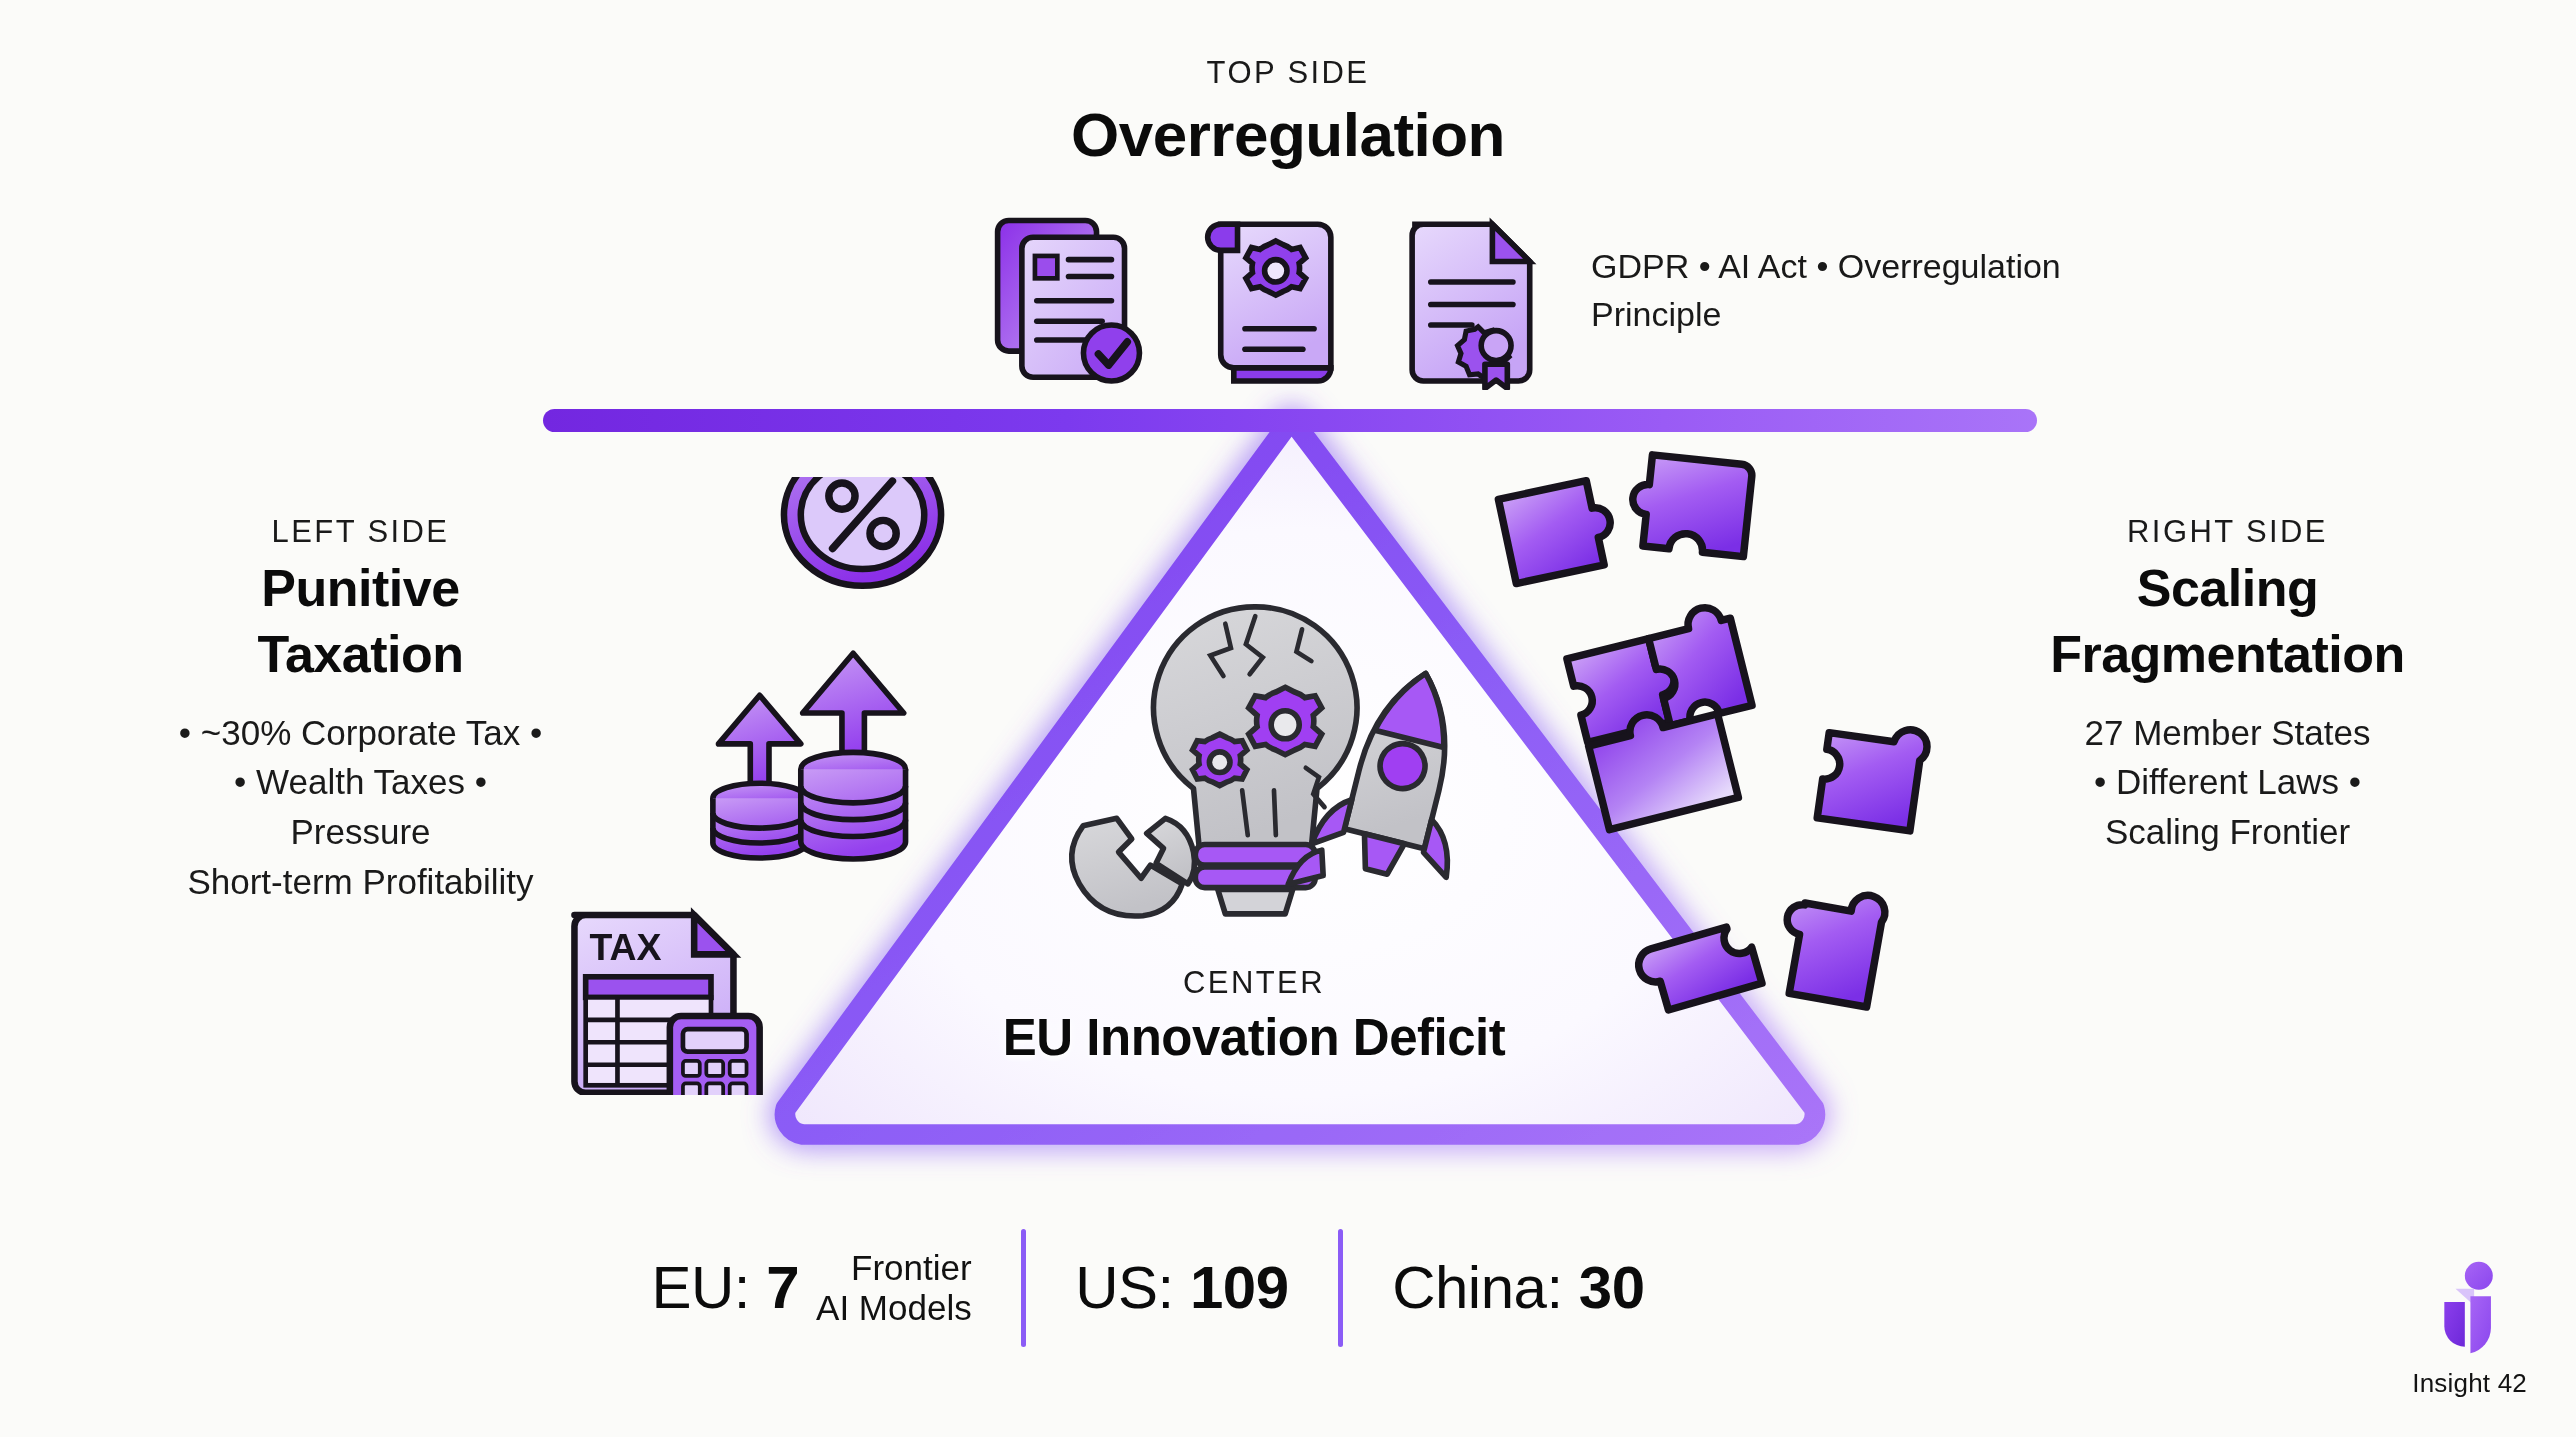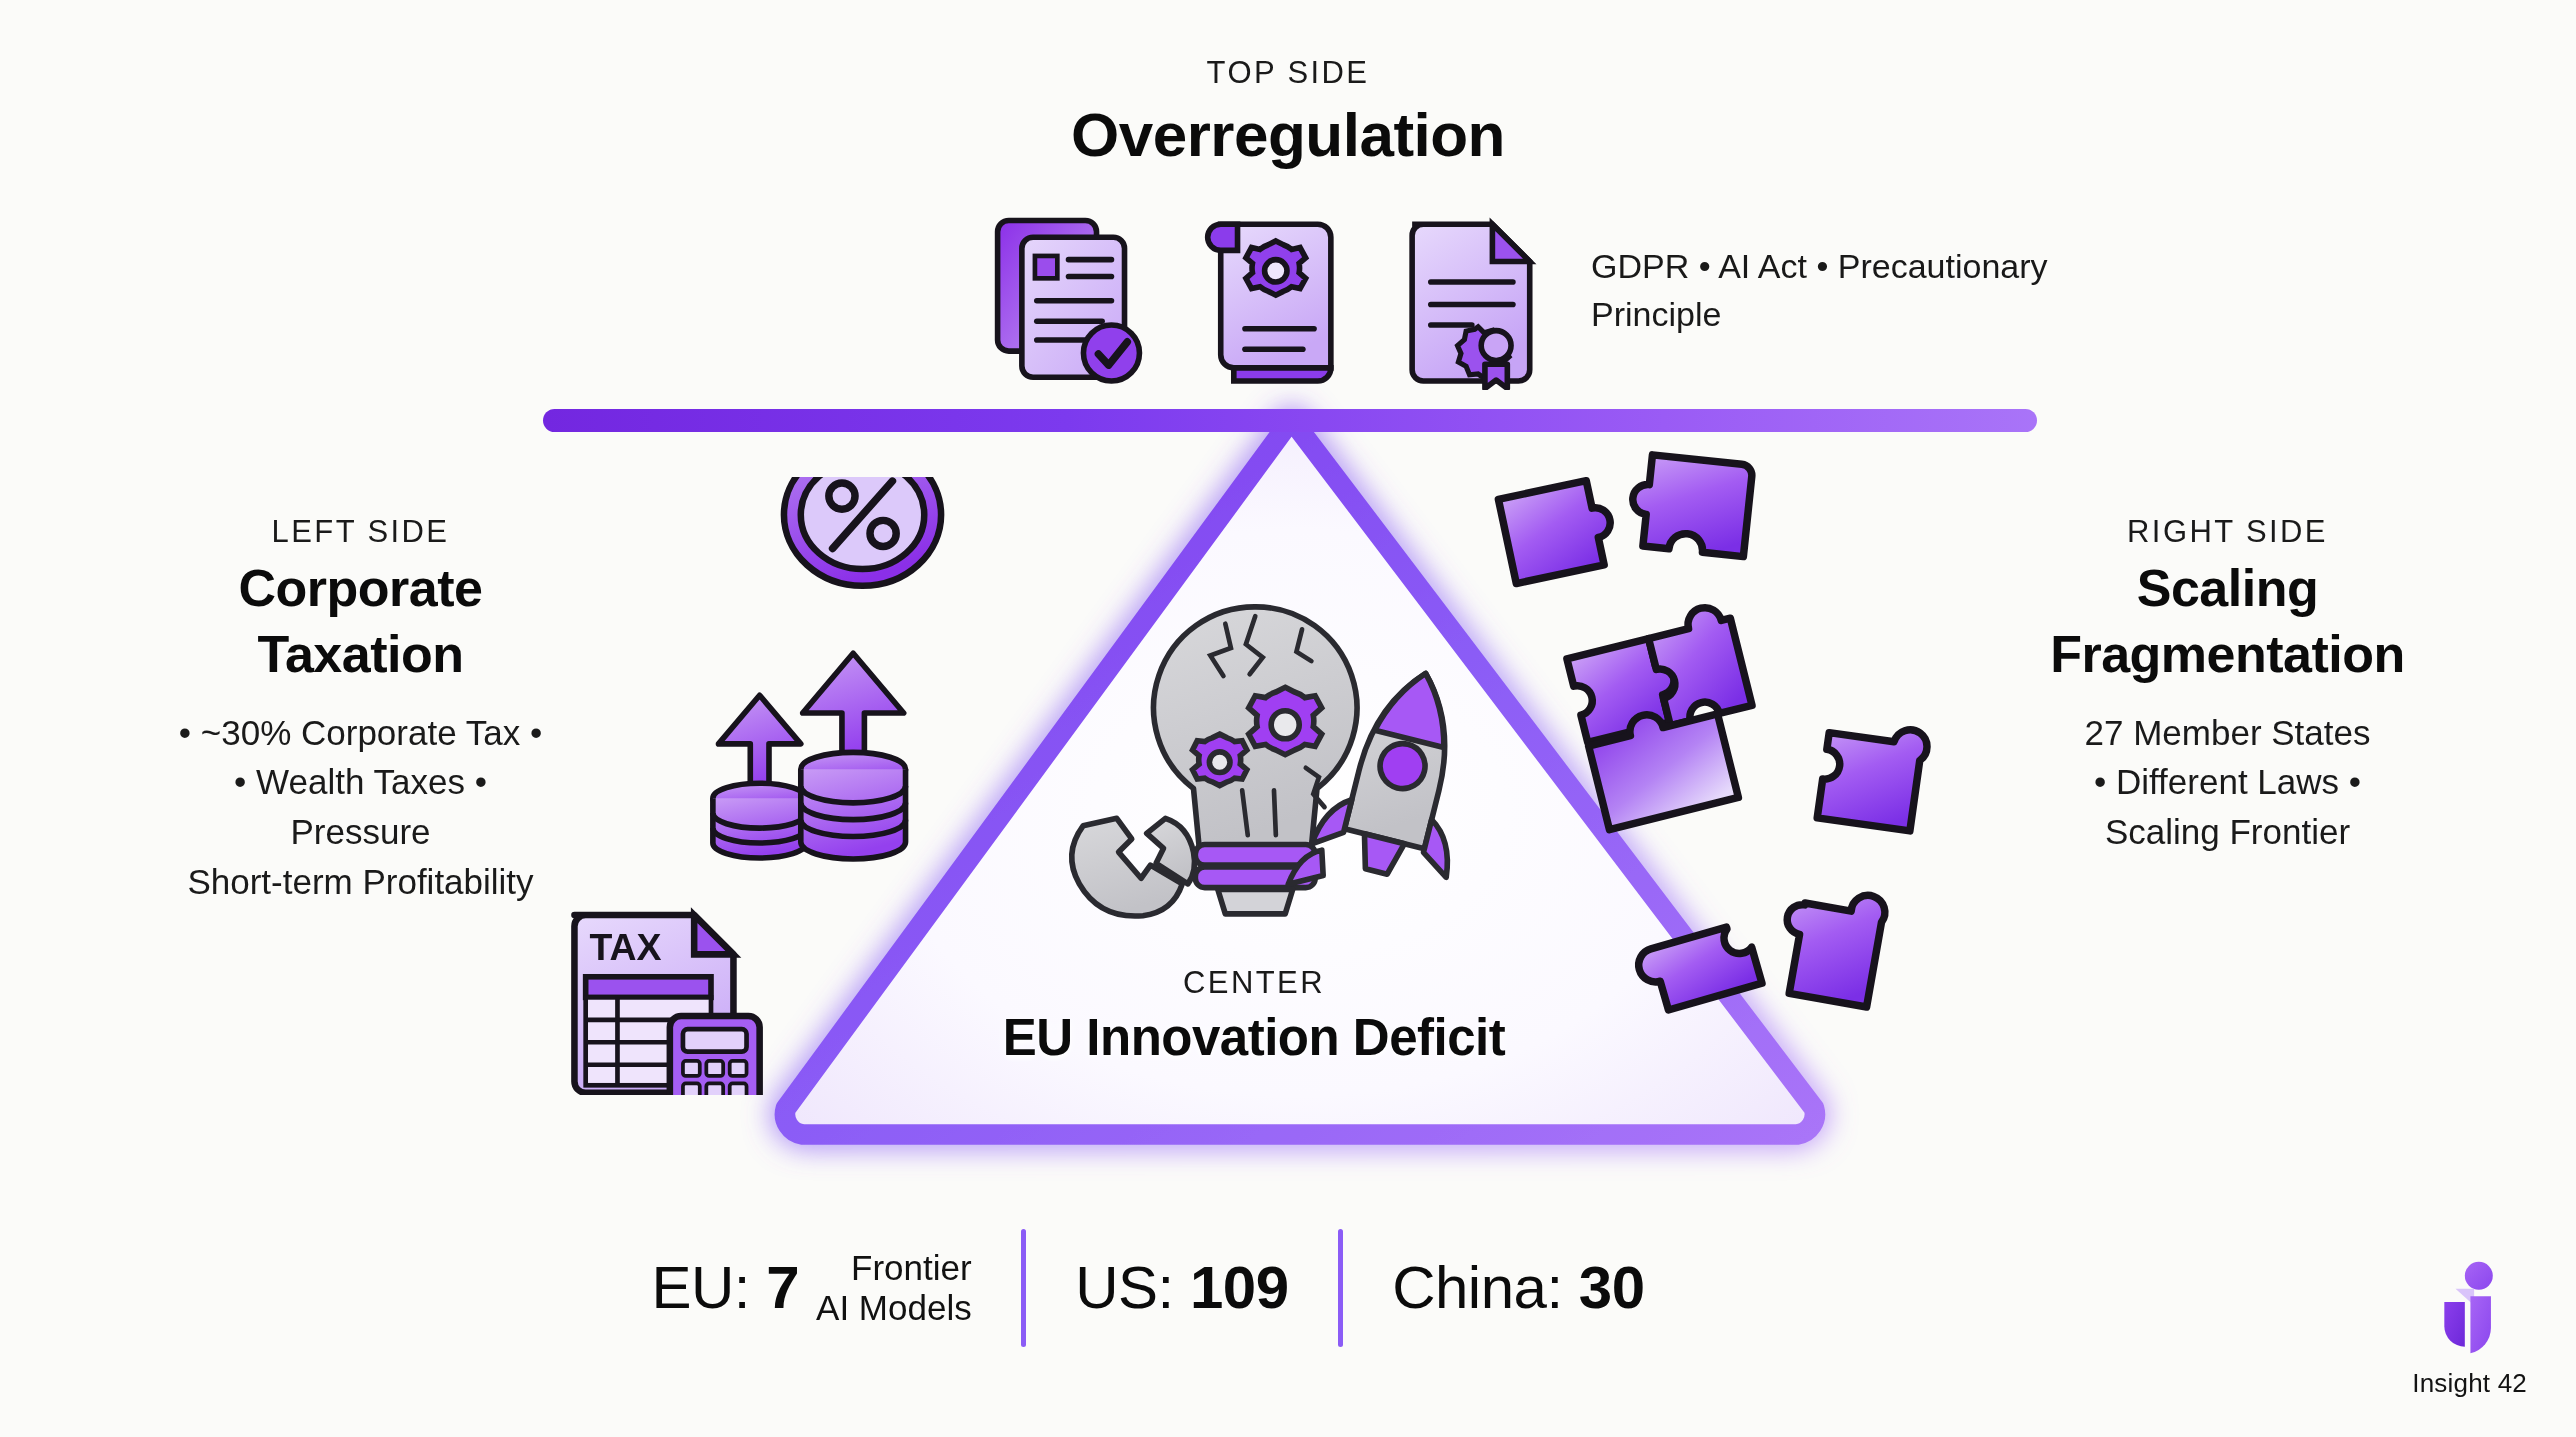--- a/index.html
+++ b/index.html
@@ -185,21 +185,21 @@
           <line x1="48" y1="98" x2="136" y2="98"></line>
           <line x1="48" y1="120" x2="92" y2="120"></line>
         </g>
         <path d="M116 126 l7 7 10 -3 5 9 10 3 -2 10 6 9 -8 7 -1 10 -10 2 -8 7 -9 -6 -10 1 -4 -10 -9 -5 3 -10 -4 -9 8 -7 2 -10 10 -2 z" fill="#9B52EE" stroke="#17131c" stroke-width="6" transform="translate(-8,6) scale(0.92)"></path>
         <circle cx="118" cy="142" r="16" fill="#C9A4F6" stroke="#17131c" stroke-width="6"></circle>
         <path d="M106 162 l0 26 12 -9 12 9 0 -26 z" fill="#9B52EE" stroke="#17131c" stroke-width="6" stroke-linejoin="round"></path>
       </svg>
     </div>
   </div>
 
-  <div id="reg-detail">GDPR • AI Act • Precautionary Principle</div>
+  <div id="reg-detail">GDPR • AI Act • Overregulation Principle</div>
 
   <div id="triangle-wrap">
     <svg viewBox="0 0 1180 780" preserveAspectRatio="none">
       <defs>
         <linearGradient id="triStroke" x1="0" y1="0" x2="1" y2="1">
           <stop offset="0" stop-color="#7C3AED"></stop>
           <stop offset="0.5" stop-color="#8B5CF6"></stop>
           <stop offset="1" stop-color="#A974F8"></stop>
         </linearGradient>
         <radialGradient id="triFill" cx="0.5" cy="0.55" r="0.72">
@@ -273,21 +273,21 @@
     </svg>
   </div>
 
   <div id="center-block">
     <div class="kicker">CENTER</div>
     <div class="headline" id="center-headline">EU Innovation Deficit</div>
   </div>
 
   <div class="side-block" id="left-block">
     <div class="kicker">LEFT SIDE</div>
-    <div class="headline">Corporate</div>
+    <div class="headline">Punitive</div>
     <div class="headline">Taxation</div>
     <div class="side-detail">
       <div>• ~30% Corporate Tax •</div>
       <div>• Wealth Taxes •</div>
       <div>Pressure</div>
       <div>Short-term Profitability</div>
     </div>
   </div>
 
   <div id="tax-art">

